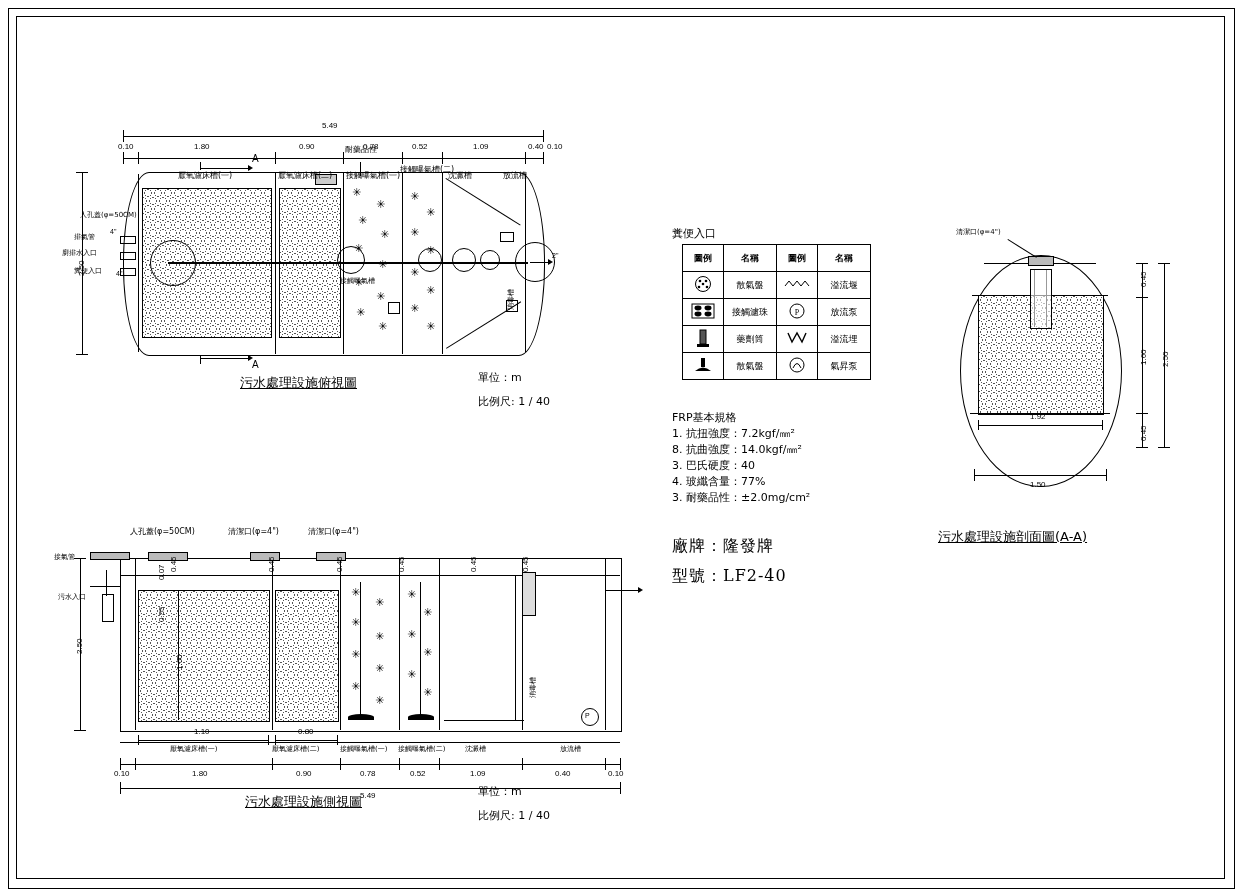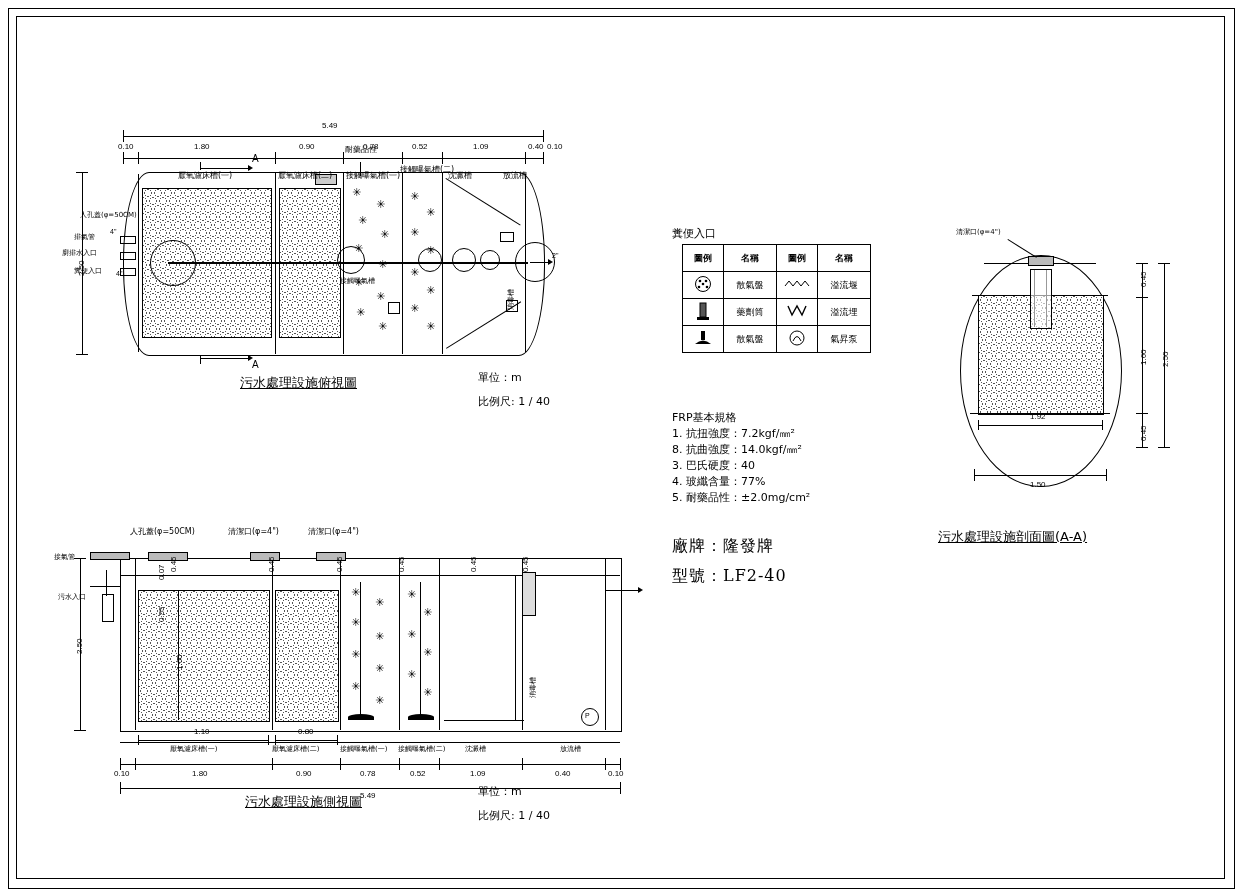--- a/index.html
+++ b/index.html
@@ -321,20 +321,39 @@
       <td>散氣盤</td>
       <td class="legend-icon-cell">
         <svg width="28" height="14" viewBox="0 0 28 14">
               <polyline points="2,9 6,4 10,9 14,4 18,9 22,4 26,9" fill="none" stroke="#000"></polyline>
             </svg>
       </td>
       <td>溢流堰</td>
     </tr>
     <tr>
       <td class="legend-icon-cell">
+        <svg width="26" height="18" viewBox="0 0 26 18">
+              <rect x="2" y="2" width="22" height="14" fill="none" stroke="#000"></rect>
+              <ellipse cx="8" cy="6" rx="3.5" ry="2.4" fill="#000"></ellipse>
+              <ellipse cx="18" cy="6" rx="3.5" ry="2.4" fill="#000"></ellipse>
+              <ellipse cx="8" cy="12" rx="3.5" ry="2.4" fill="#000"></ellipse>
+              <ellipse cx="18" cy="12" rx="3.5" ry="2.4" fill="#000"></ellipse>
+            </svg>
+      </td>
+      <td>接觸濾珠</td>
+      <td class="legend-icon-cell">
+        <svg width="20" height="18" viewBox="0 0 20 18">
+              <circle cx="10" cy="9" r="7" fill="none" stroke="#000"></circle>
+              <text x="10" y="12.5" font-size="8" text-anchor="middle" font-family="serif">P</text>
+            </svg>
+      </td>
+      <td>放流泵</td>
+    </tr>
+    <tr>
+      <td class="legend-icon-cell">
         <svg width="16" height="20" viewBox="0 0 16 20">
               <rect x="5" y="2" width="6" height="14" fill="#555" stroke="#000"></rect>
               <rect x="2" y="16" width="12" height="3" fill="#000"></rect>
             </svg>
       </td>
       <td>藥劑筒</td>
       <td class="legend-icon-cell">
         <svg width="24" height="16" viewBox="0 0 24 16">
               <polyline points="3,3 7,12 12,3 17,12 21,3" fill="none" stroke="#000" stroke-width="1.4"></polyline>
             </svg>
@@ -359,21 +378,21 @@
     </tr>
   </tbody>
     </table>
 
   <div class="abs spec-list" style="left:672px;top:410px;width:230px;">
     <div class="cjk">FRP基本規格</div>
     <div class="cjk">1. 抗扭強度：7.2kgf/㎜²</div>
     <div class="cjk">8. 抗曲強度：14.0kgf/㎜²</div>
     <div class="cjk">3. 巴氏硬度：40</div>
     <div class="cjk">4. 玻纖含量：77%</div>
-    <div class="cjk">5. 耐藥品性：±2.0mg/cm²</div>
+    <div class="cjk">3. 耐藥品性：±2.0mg/cm²</div>
   </div>
 
   <div class="t brand cjk" style="left:672px;top:538px;">廠牌：隆發牌</div>
   <div class="t brand cjk" style="left:672px;top:568px;">型號：LF2-40</div>
 
   <div class="abs" style="left:930px;top:225px;width:240px;height:300px;">
 
     <div class="circ" style="left:30px;top:30px;width:160px;height:230px;border-radius:50%;border-width:1.4px;"></div>
 
     <div class="ln h" style="left:54px;top:38px;width:112px;height:1.4px;"></div>

